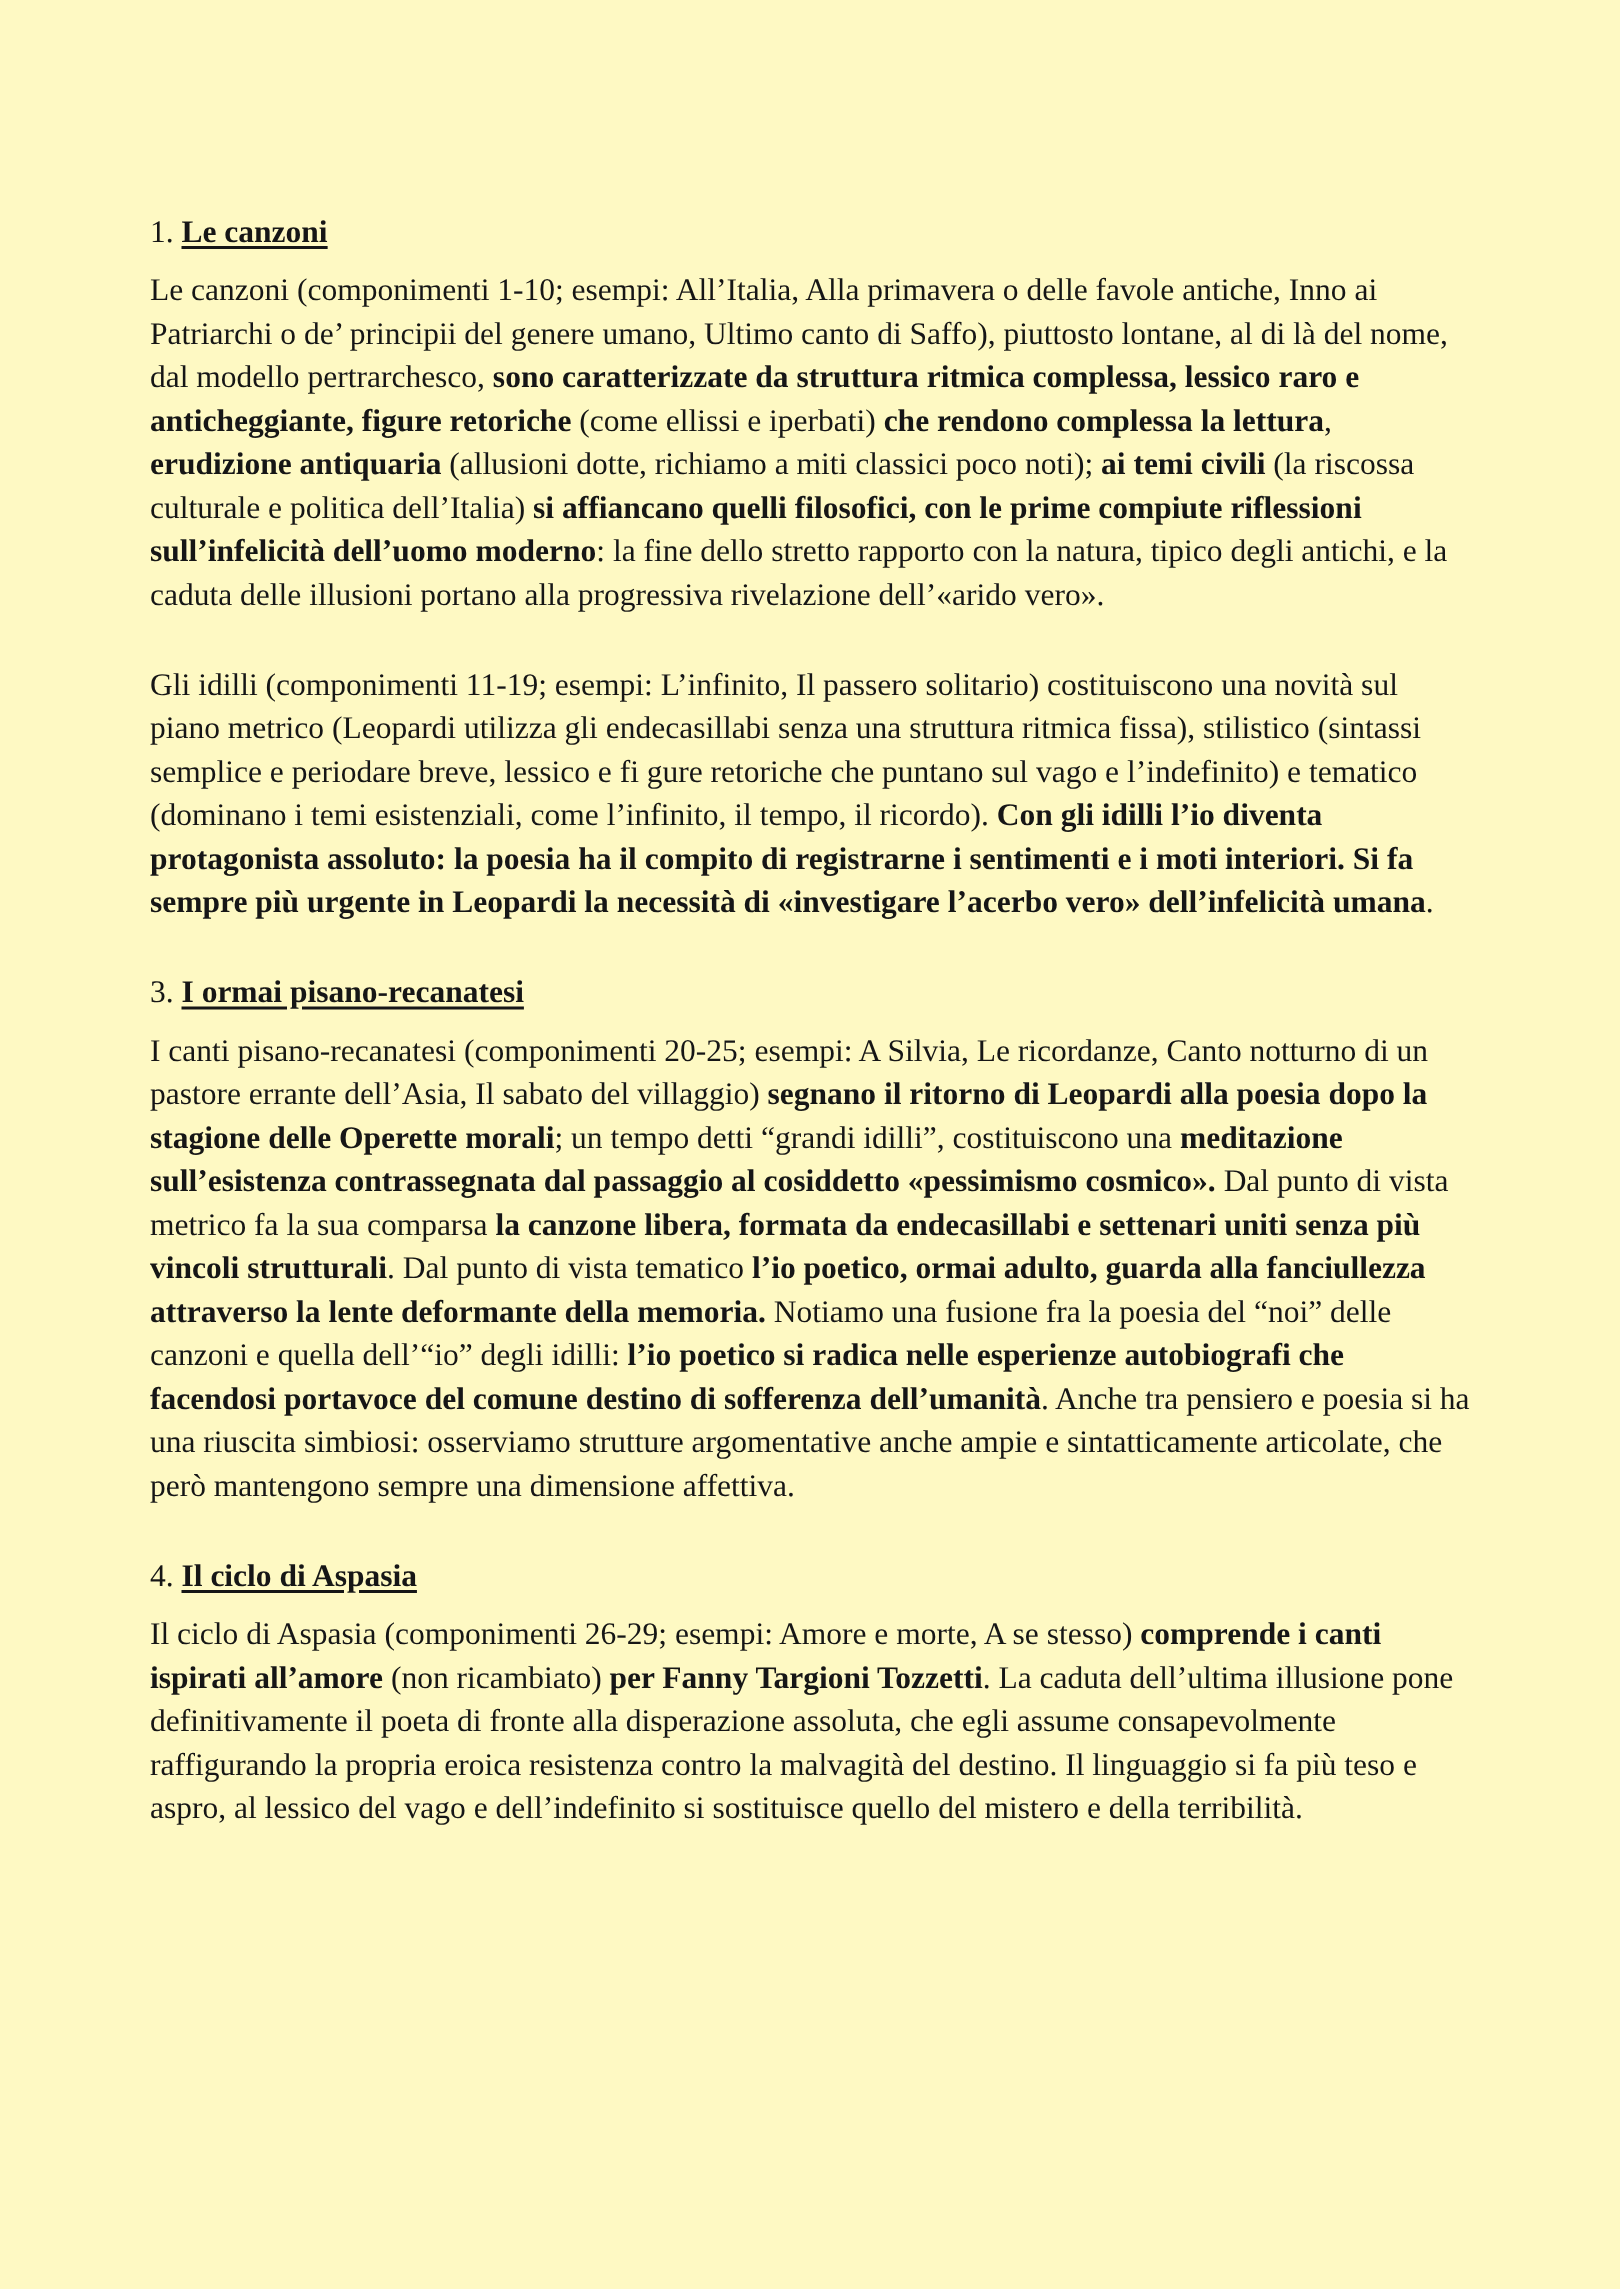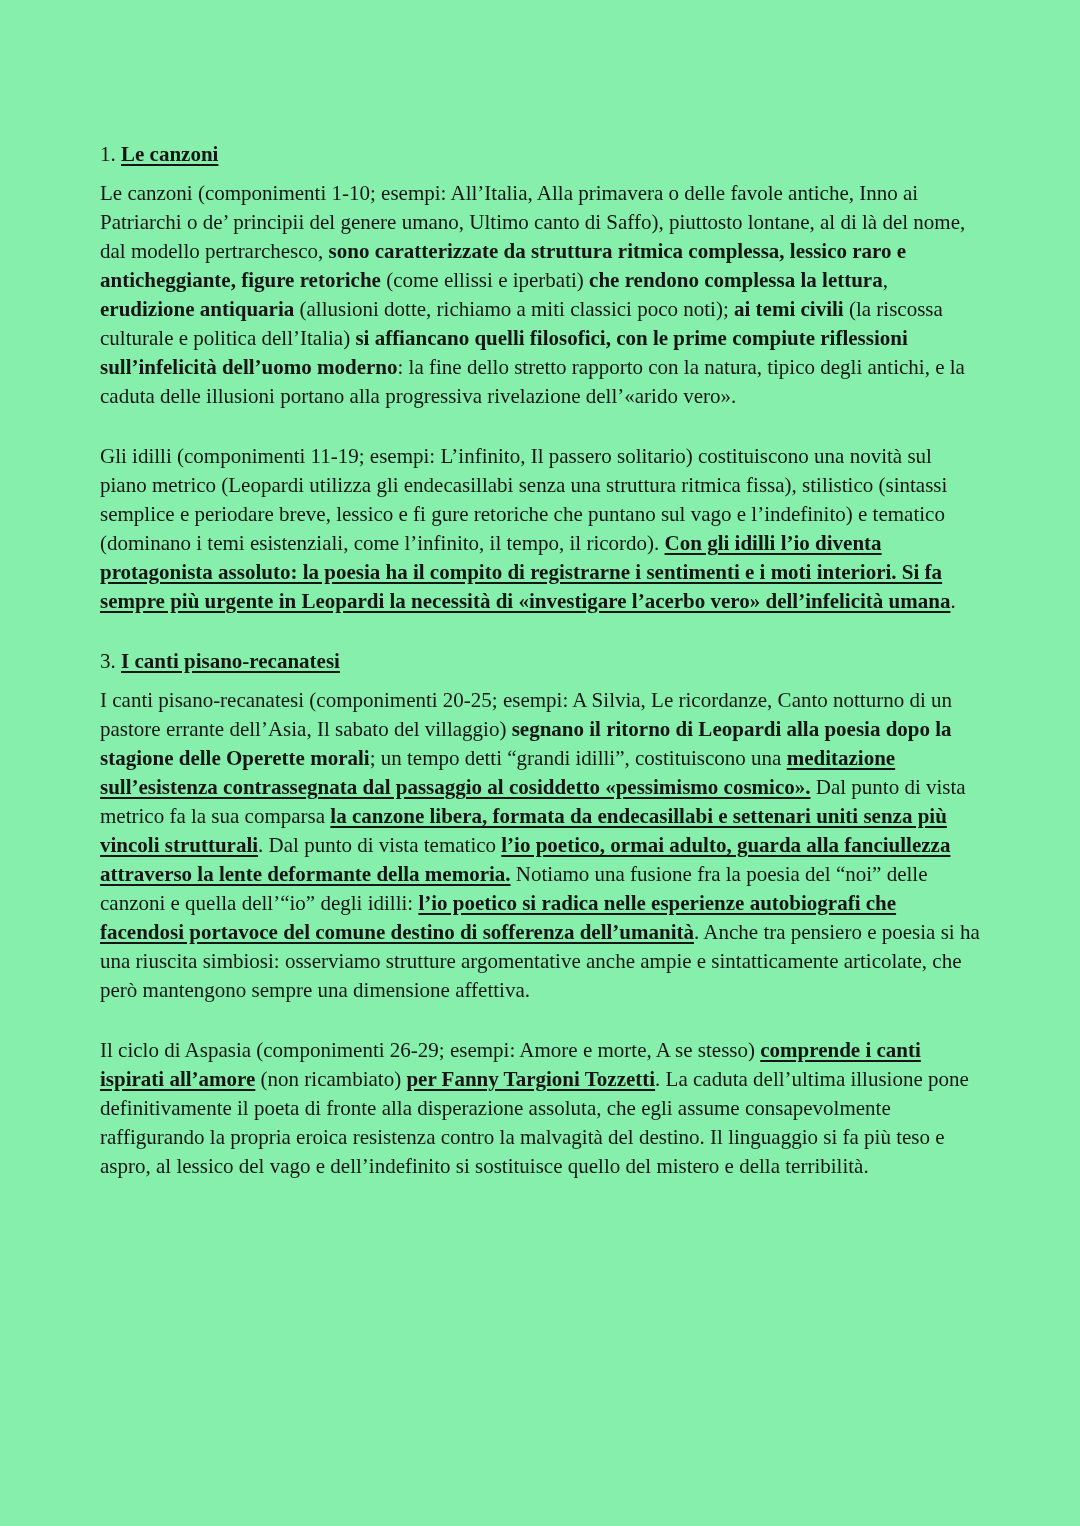--- a/index.html
+++ b/index.html
@@ -12,21 +12,21 @@
     height: 1526px;
     font-family: "Liberation Serif", "DejaVu Serif", serif;
     color: #161616;
     -webkit-font-smoothing: antialiased;
   }
   main.page {
     box-sizing: border-box;
     width: 1080px;
     height: 1526px;
     padding: 140px 100px 40px 100px;
-    background: #86efac;
+    background: #fef9c3;
     overflow: hidden;
   }
   p {
     margin: 0;
     font-size: 21px;
     line-height: 29px;
     text-align: left;
   }
   p.heading {
     margin-bottom: 10px;
@@ -43,29 +43,29 @@
     text-underline-offset: 3px;
   }
   .run.regular {
     font-weight: 400;
   }
   .run.bold {
     font-weight: 700;
   }
   .run.bold-underline {
     font-weight: 700;
-    text-decoration: underline;
     text-underline-offset: 3px;
   }
 </style>
 </head>
 <body>
 
 <main class="page">
   <div id="doc">
       <p class="heading"><span class="h-num">1. </span><span> </span><span class="h-title">Le canzoni</span></p>
       <p class="para"><span class="run regular">Le canzoni (componimenti 1-10; esempi: All’Italia, Alla primavera o delle favole antiche, Inno ai Patriarchi o de’ principii del genere umano, Ultimo canto di Saffo), piuttosto lontane, al di là del nome, dal modello pertrarchesco, </span><span class="run bold">sono caratterizzate da struttura ritmica complessa, lessico raro e anticheggiante, figure retoriche </span><span class="run regular">(come ellissi e iperbati) </span><span class="run bold">che rendono complessa la lettura</span><span class="run regular">, </span><span class="run bold">erudizione antiquaria </span><span class="run regular">(allusioni dotte, richiamo a miti classici poco noti); </span><span class="run bold">ai temi civili </span><span class="run regular">(la riscossa culturale e politica dell’Italia) </span><span class="run bold">si affiancano quelli filosofici, con le prime compiute riflessioni sull’infelicità dell’uomo moderno</span><span class="run regular">: la fine dello stretto rapporto con la natura, tipico degli antichi, e la caduta delle illusioni portano alla progressiva rivelazione dell’«arido vero».</span></p>
       <p class="para"><span class="run regular">Gli idilli (componimenti 11-19; esempi: L’infinito, Il passero solitario) costituiscono una novità sul piano metrico (Leopardi utilizza gli endecasillabi senza una struttura ritmica fissa), stilistico (sintassi semplice e periodare breve, lessico e fi gure retoriche che puntano sul vago e l’indefinito) e tematico (dominano i temi esistenziali, come l’infinito, il tempo, il ricordo). </span><span class="run bold-underline">Con gli idilli l’io diventa protagonista assoluto: la poesia ha il compito di registrarne i sentimenti e i moti interiori. Si fa sempre più urgente in Leopardi la necessità di «investigare l’acerbo vero» dell’infelicità umana</span><span class="run regular">.</span></p>
-      <p class="heading"><span class="h-num">3. </span><span> </span><span class="h-title">I canti pisano-recanatesi</span></p>
+      <p class="heading"><span class="h-num">3. </span><span> </span><span class="h-title">I ormai pisano-recanatesi</span></p>
       <p class="para"><span class="run regular">I canti pisano-recanatesi (componimenti 20-25; esempi: A Silvia, Le ricordanze, Canto notturno di un pastore errante dell’Asia, Il sabato del villaggio) </span><span class="run bold">segnano il ritorno di Leopardi alla poesia dopo la stagione delle Operette morali</span><span class="run regular">; un tempo detti “grandi idilli”, costituiscono una </span><span class="run bold-underline">meditazione sull’esistenza contrassegnata dal passaggio al cosiddetto «pessimismo cosmico».</span><span class="run regular"> Dal punto di vista metrico fa la sua comparsa </span><span class="run bold-underline">la canzone libera, formata da endecasillabi e settenari uniti senza più vincoli strutturali</span><span class="run regular">. Dal punto di vista tematico </span><span class="run bold-underline">l’io poetico, ormai adulto, guarda alla fanciullezza attraverso la lente deformante della memoria.</span><span class="run regular"> Notiamo una fusione fra la poesia del “noi” delle canzoni e quella dell’“io” degli idilli: </span><span class="run bold-underline">l’io poetico si radica nelle esperienze autobiografi che facendosi portavoce del comune destino di sofferenza dell’umanità</span><span class="run regular">. Anche tra pensiero e poesia si ha una riuscita simbiosi: osserviamo strutture argomentative anche ampie e sintatticamente articolate, che però mantengono sempre una dimensione affettiva.</span></p>
+      <p class="heading"><span class="h-num">4. </span><span> </span><span class="h-title">Il ciclo di Aspasia</span></p>
       <p class="para"><span class="run regular">Il ciclo di Aspasia (componimenti 26-29; esempi: Amore e morte, A se stesso) </span><span class="run bold-underline">comprende i canti ispirati all’amore</span><span class="run regular"> (non ricambiato) </span><span class="run bold-underline">per Fanny Targioni Tozzetti</span><span class="run regular">. La caduta dell’ultima illusione pone definitivamente il poeta di fronte alla disperazione assoluta, che egli assume consapevolmente raffigurando la propria eroica resistenza contro la malvagità del destino. Il linguaggio si fa più teso e aspro, al lessico del vago e dell’indefinito si sostituisce quello del mistero e della terribilità.</span></p>
     </div>
 </main>
 
 </body></html>

